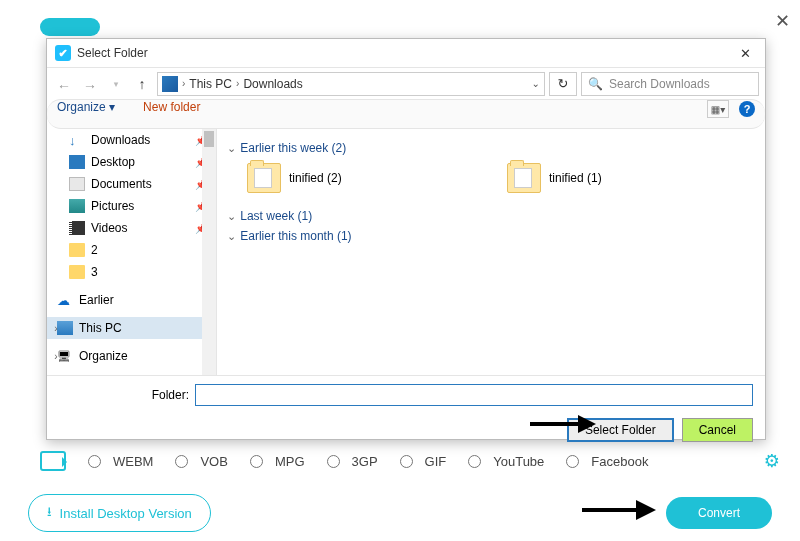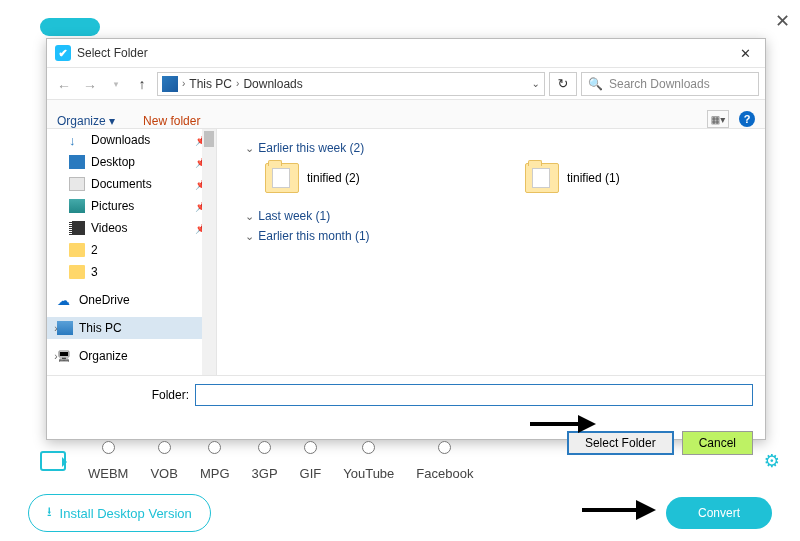--- a/index.html
+++ b/index.html
@@ -12,21 +12,21 @@
 .titlebar .close { margin-left: auto; font-size: 13px; color: #333; cursor: pointer; padding: 2px 6px; }
 .navrow { height: 32px; display: flex; align-items: center; padding: 0 6px; gap: 4px; border-top: 1px solid #e5e5e5; }
 .navrow .arrow { width: 22px; height: 22px; display: flex; align-items: center; justify-content: center; color: #999; font-size: 14px; cursor: pointer; }
 .navrow .arrow.up { color: #333; }
 .addr { flex: 1; display: flex; align-items: center; height: 24px; border: 1px solid #ccc; background: #fff; padding: 0 4px; font-size: 12px; gap: 4px; }
 .addr .pc-icon { width: 16px; height: 16px; background: linear-gradient(135deg,#2a7abf,#1a5a9f); display: inline-block; }
 .addr .crumb { color: #333; }
 .addr .ddl { margin-left: auto; color: #555; font-size: 10px; }
 .refresh { width: 28px; height: 24px; border: 1px solid #ccc; display: flex; align-items: center; justify-content: center; font-size: 13px; color: #333; cursor: pointer; }
 .search { width: 178px; height: 24px; border: 1px solid #ccc; display: flex; align-items: center; padding: 0 6px; gap: 6px; color: #888; font-size: 12px; }
-.toolbar { height: 30px; display: flex; align-items: flex-end; padding: 0 10px; font-size: 12px; border-top: 1px solid #e5e5e5; border-bottom: 1px solid #e5e5e5; background: #fafafa; }
+.toolbar { height: 30px; display: flex; align-items: flex-start; padding: 0 10px; font-size: 12px; border-top: 1px solid #e5e5e5; border-bottom: 1px solid #e5e5e5; background: #fafafa; border-radius: 14px; }
 .toolbar .org { color: #1a4a8a; cursor: pointer; }
 .toolbar .nf { margin-left: 28px; color: #c2410c; cursor: pointer; }
 .toolbar .right { margin-left: auto; display: flex; gap: 10px; align-items: center; }
 .toolbar .viewbtn { width: 22px; height: 18px; border: 1px solid #ccc; display: flex; align-items: center; justify-content: center; font-size: 10px; color: #555; }
 .toolbar .help { width: 16px; height: 16px; border-radius: 50%; background: #0a69c7; color: #fff; font-size: 11px; display: flex; align-items: center; justify-content: center; font-weight: bold; }
 .body { display: flex; height: 246px; }
 .sidebar { width: 170px; border-right: 1px solid #e5e5e5; overflow: hidden; font-size: 12px; position: relative; }
 .sidebar .item { height: 22px; display: flex; align-items: center; padding-left: 22px; gap: 6px; cursor: pointer; }
 .sidebar .item .pin { margin-left: auto; margin-right: 8px; color: #888; font-size: 10px; }
 .sidebar .item.sub { padding-left: 22px; }
@@ -39,43 +39,43 @@
 .ic.dl::before { content: "↓"; color: #2a7abf; font-weight: bold; font-size: 13px; }
 .ic.desk { background: #2a7abf; }
 .ic.docs { background: #e8e8e8; border: 1px solid #bbb; }
 .ic.pics { background: linear-gradient(#4aa,#288); }
 .ic.vids { background: #333; position: relative; }
 .ic.vids::before { content: ""; position: absolute; left: 0; top: 0; bottom: 0; width: 3px; background: repeating-linear-gradient(#fff,#fff 1px,#333 1px,#333 2px); }
 .ic.fold { background: #ffd76a; border-radius: 1px; }
 .ic.od::before { content: "☁"; color: #0a69c7; font-size: 13px; }
 .ic.pc { background: linear-gradient(#5aa0d8,#2a7abf); }
 .ic.net::before { content: "🖥"; font-size: 11px; }
-.content { flex: 1; padding: 6px 28px; font-size: 12px; overflow: hidden; }
+.content { flex: 1; padding: 6px 10px; font-size: 12px; overflow: hidden; }
 .grp-head { color: #1a4a8a; font-size: 12px; margin: 6px 0 4px 0; cursor: pointer; }
 .grp-head::before { content: "⌄"; margin-right: 4px; color: #666; font-size: 11px; }
 .grp-items { display: flex; flex-wrap: wrap; gap: 34px 60px; padding: 4px 0 10px 20px; }
 .fitem { display: flex; align-items: center; gap: 8px; width: 200px; cursor: pointer; }
 .fitem .fic { width: 34px; height: 30px; background: #ffe8a8; border-radius: 2px; position: relative; border: 1px solid #e8c060; }
 .fitem .fic::before { content: ""; position: absolute; top: -4px; left: 2px; width: 12px; height: 5px; background: #ffe8a8; border: 1px solid #e8c060; border-bottom: none; border-radius: 2px 2px 0 0; }
 .fitem .fic .inner { position: absolute; left: 6px; top: 4px; width: 18px; height: 20px; background: #fff; border: 1px solid #ccc; }
 .fitem.v .fic { background: linear-gradient(90deg,#8b2a8b,#3a8b3a); }
 .fitem.v .fic::before { background: #8b2a8b; }
 .bottom { border-top: 1px solid #e5e5e5; padding: 8px 12px; }
-.folder-row { display: flex; align-items: center; gap: 6px; margin-bottom: 25px; }
+.folder-row { display: flex; align-items: center; gap: 6px; margin-bottom: 12px; }
 .folder-row label { font-size: 12px; width: 130px; text-align: right; }
 .folder-row input { flex: 1; height: 22px; border: 1px solid #2a7abf; padding: 0 4px; font-size: 12px; outline: none; }
 .btn-row { display: flex; justify-content: flex-end; gap: 8px; }
 .btn-row button { height: 24px; padding: 0 16px; font-size: 12px; border: 1px solid #999; background: #bef264; cursor: pointer; }
 .btn-row button.primary { border: 2px solid #2a7abf; background: #eee; }
 .arrow-annot { position: absolute; pointer-events: none; }
 .arrow-annot svg { overflow: visible; }
 .bg-formats { position: absolute; top: 447px; left: 40px; right: 20px; height: 28px; display: flex; align-items: center; gap: 22px; font-size: 13px; color: #444; }
 .bg-formats .vicon { width: 26px; height: 20px; border: 2px solid #1fc1d6; border-radius: 3px; position: relative; }
 .bg-formats .vicon::after { content: ""; position: absolute; right: -8px; top: 4px; border: 5px solid transparent; border-left-color: #1fc1d6; }
-.bg-formats label { display: flex; align-items: center; gap: 12px; cursor: pointer; flex-direction: column; }
+.bg-formats label { display: flex; align-items: center; gap: 12px; cursor: pointer; }
 .bg-formats input { accent-color: #555; }
 .bg-formats .gear { margin-left: auto; color: #1fc1d6; font-size: 18px; }
 .bg-bottom { position: absolute; top: 494px; left: 28px; right: 28px; display: flex; align-items: center; }
 .install-btn { border: 1.5px solid #1fc1d6; color: #1fc1d6; border-radius: 20px; padding: 7px 18px; font-size: 13px; display: flex; align-items: center; gap: 8px; cursor: pointer; background: #fff; }
 .convert-btn { margin-left: auto; background: #1fc1d6; color: #fff; border: none; border-radius: 20px; padding: 9px 32px; font-size: 12px; cursor: pointer; }
 </style>
 </head>
 <body>
 
 <div class="bg-top-btn"></div>
@@ -148,21 +148,21 @@
           <div class="item sub">
             <span class="ic fold"></span>
             <span>2</span>
           </div>
           <div class="item sub">
             <span class="ic fold"></span>
             <span>3</span>
           </div>
           <div class="item root">
             <span class="ic od"></span>
-            <span>OneDrive</span>
+            <span>Earlier</span>
           </div>
           <div class="item root sel">
             <span class="exp">›</span>
             <span class="ic pc"></span>
             <span>This PC</span>
           </div>
           <div class="item root">
             <span class="exp">›</span>
             <span class="ic net"></span>
             <span>Organize</span>

